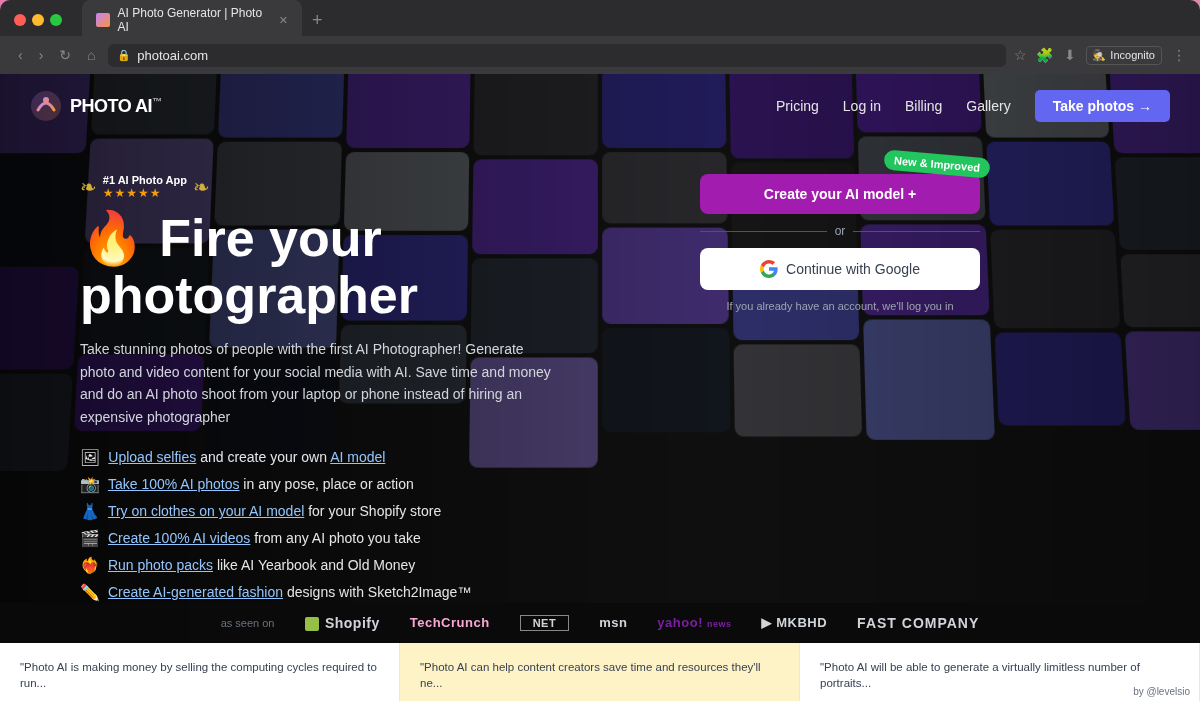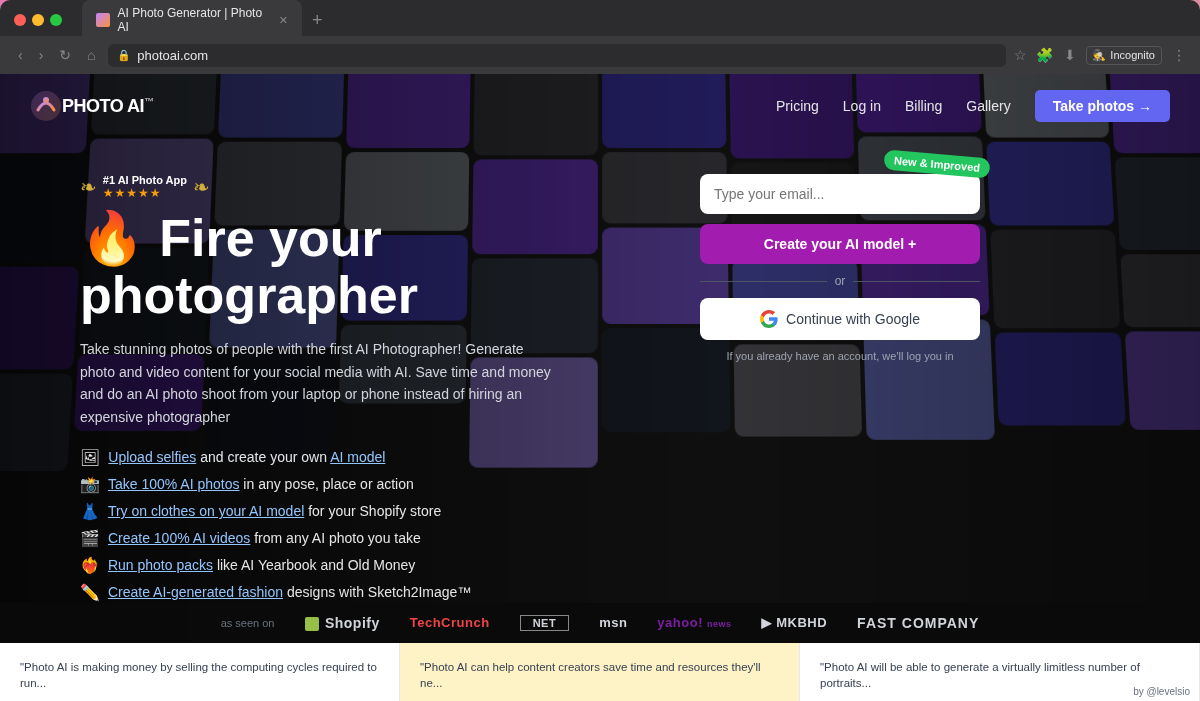--- a/index.html
+++ b/index.html
@@ -161,20 +161,21 @@
       left: 0;
       right: 0;
       display: flex;
       align-items: center;
       padding: 16px 30px;
       z-index: 10;
     }
     .logo-area {
       display: flex;
       align-items: center;
+      gap: 8px;
     }
     .logo-icon {
       width: 32px;
       height: 32px;
     }
     .logo-text {
       color: white;
       font-weight: 700;
       font-size: 18px;
       letter-spacing: -0.5px;
@@ -625,21 +626,20 @@
         <li class="feature-item">
           <span class="feature-emoji">✏️</span>
           <span><a>Create AI-generated fashion</a> designs with Sketch2Image™</span>
         </li>
       </ul>
     </div>
 
     <div class="hero-right">
       <span class="new-badge">New &amp; Improved</span>
       <div class="form-card">
-        <input class="email-input" type="email" placeholder="Type your email..." style="">
         <button class="create-btn">Create your AI model +</button>
         <div class="divider">
           <div class="divider-line"></div>
           <span>or</span>
           <div class="divider-line"></div>
         </div>
         <button class="google-btn">
 
           <svg class="google-icon" viewBox="0 0 18 18">
             <path d="M17.64 9.2c0-.637-.057-1.251-.164-1.84H9v3.481h4.844c-.209 1.125-.843 2.078-1.796 2.717v2.258h2.908c1.702-1.567 2.684-3.874 2.684-6.615z" fill="#4285F4"></path>
@@ -656,21 +656,21 @@
 
   <div class="press-section">
     <span class="as-seen-on">as seen on</span>
     <span class="press-logo shopify">
       <svg width="14" height="14" viewBox="0 0 14 14" style="vertical-align:middle;margin-right:2px;">
           <rect width="14" height="14" rx="2" fill="#95BF47"></rect>
         </svg>
       Shopify
     </span>
     <span class="press-logo techcrunch">
-      <span style="color:#ef4444;">TechCrunch</span>
+      <span style="color:#f9a8d4;">TechCrunch</span>
     </span>
     <span class="press-logo" style="font-size:11px;border:1px solid #888;padding:1px 12px;">NET</span>
     <span class="press-logo">msn</span>
     <span class="press-logo" style="color:#7b1fa2;">yahoo! <span style="font-size:9px;text-align:center;">news</span></span>
     <span class="press-logo">▶ MKBHD</span>
     <span class="press-logo" style="font-size:14px;letter-spacing:1px;">FAST COMPANY</span>
   </div>
 
   <div class="testimonials">
     <div class="testimonial-card">

